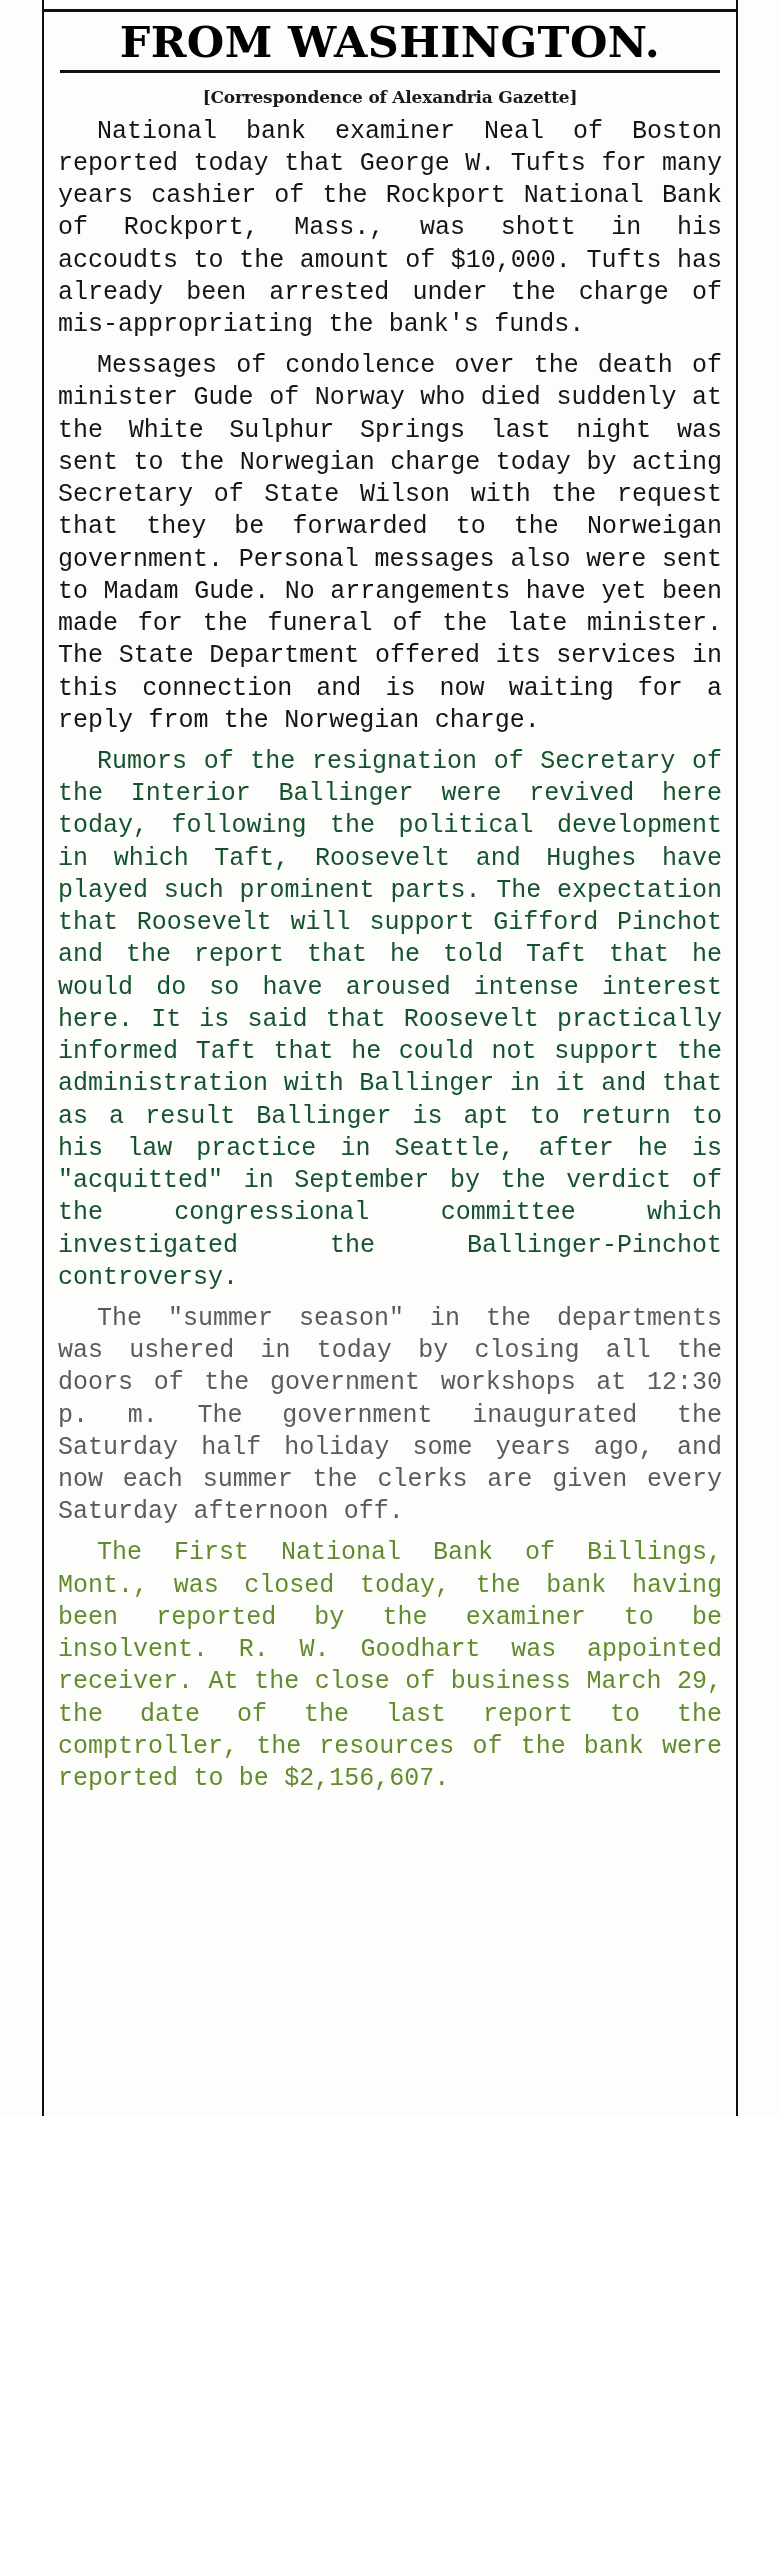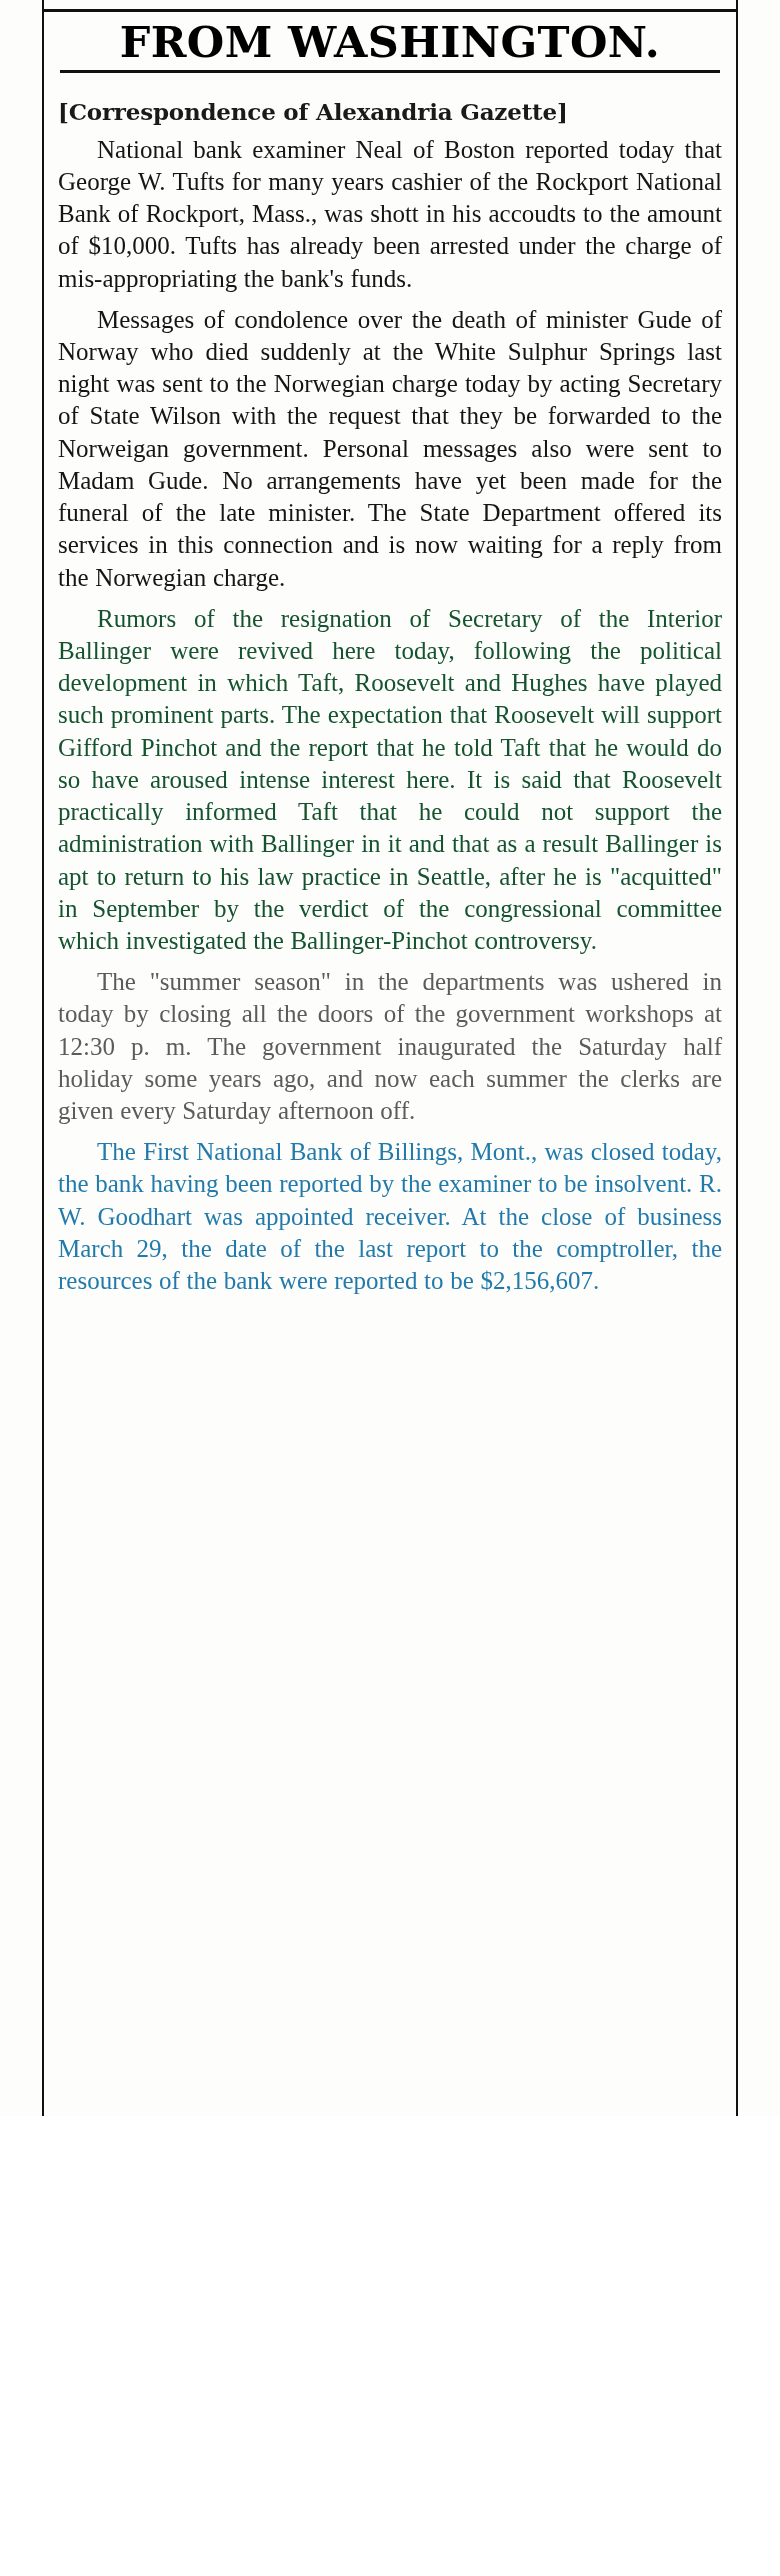--- a/index.html
+++ b/index.html
@@ -55,43 +55,44 @@
     margin: 21px 0 0 0;
     text-align: center;
     font-family: "DejaVu Serif", serif;
     font-weight: bold;
     font-size: 43px;
     letter-spacing: 0.4px;
     color: #000;
     line-height: 1.02;
   }
   .credit {
-    margin: 25px 0 0 0;
+    margin: 14px 0 0 0;
+    text-align: center;
     font-family: "DejaVu Serif", serif;
     font-weight: bold;
-    font-size: 23px;
+    font-size: 17px;
     color: #1a1a1a;
     letter-spacing: -0.2px;
   }
   p.body {
     margin: 8.8px 0 0 0;
     text-align: justify;
     text-align-last: left;
-    font-family: Liberation Serif, serif;
+    font-family: Liberation Mono, monospace;
     font-size: 25px;
     line-height: 1.29;
     color: #151515;
     text-indent: 39px;
     word-spacing: 0.4px;
     hyphens: manual;
   }
   
   p.fade1 { color: #14532d; }
   p.fade3 { color: #4a4a4a; opacity: 0.90; }
-  p.fade4 { color: #0369a1; opacity: 0.88; }
+  p.fade4 { color: #4d7c0f; opacity: 0.88; }
   .tight { line-height: 1.22; }
 </style>
 </head>
 <body>
 
 <div class="page">
 
   <div class="rule-top"></div>
 
   <div class="column">

